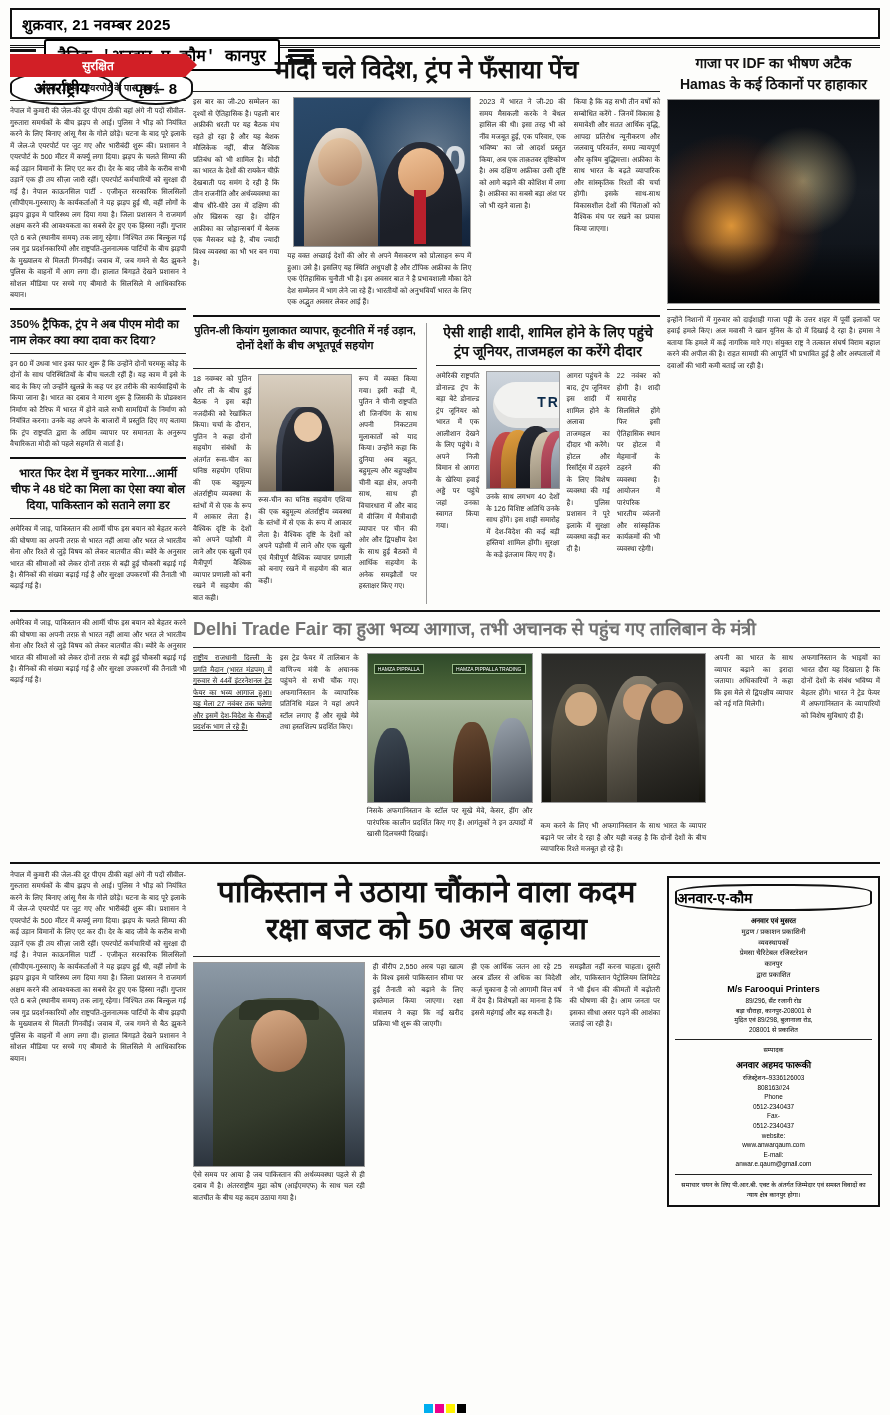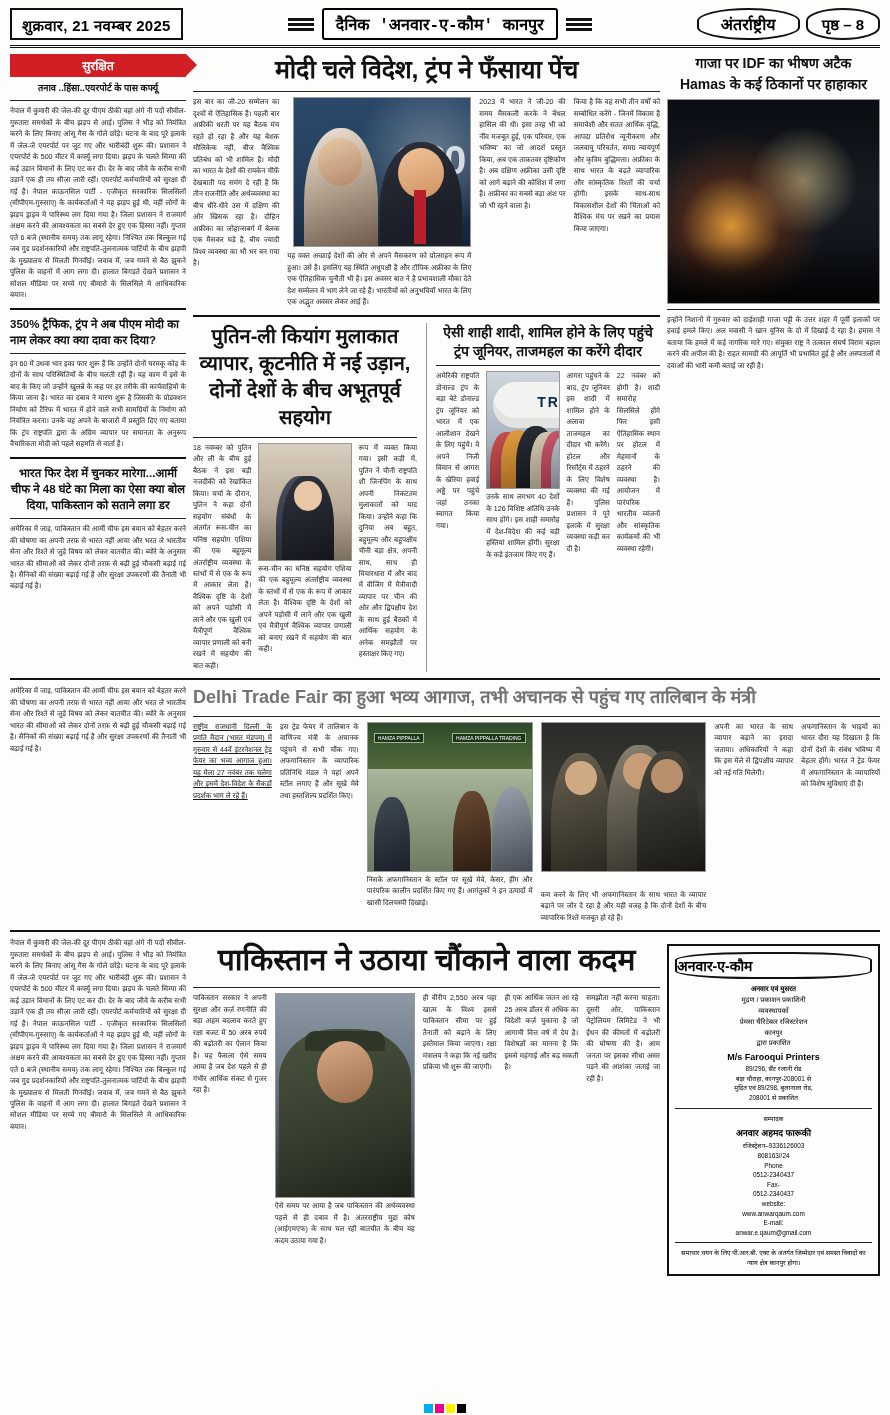--- a/index.html
+++ b/index.html
@@ -17,20 +17,21 @@
     overflow: hidden;
     padding: 8px 10px 6px 10px;
   }
 
   
   .masthead {
     display: flex; align-items: stretch; justify-content: space-between;
     border-bottom: 3px double #111;
     padding-bottom: 5px;
     height: 40px;
+    flex-direction: column;
   }
   .mh-date {
     border: 2px solid #111;
     padding: 4px 10px 3px 10px;
     font-weight: bold;
     font-size: 15px;
     letter-spacing: .3px;
     display: flex; align-items: center;
     background: #fff;
   }
@@ -115,22 +116,22 @@
   }
   .sub-head-left.center { text-align: center; }
 
   
   .headline-xl {
     font-size: 25px; font-weight: bold; text-align: center;
     line-height: 1.25; color: #111; margin: 0 0 6px 0;
     letter-spacing: -0.2px;
   }
   .headline-lg {
-    font-size: 20px; font-weight: bold; text-align: center;
-    line-height: 1.35; color: #111; margin: 0 0 6px 0;
+    font-size: 11px; font-weight: bold; text-align: center;
+    line-height: 1.35; color: #111; margin: 0 0 16px 0;
   }
   .headline-md {
     font-size: 14px; font-weight: bold; text-align: center;
     line-height: 1.35; color: #111; margin: 0 0 5px 0;
   }
   .headline-trade {
     font-size: 18px; font-weight: bold; text-align: left;
     line-height: 1.3; color: #737373; margin: 0 0 6px 0;
   }
   .headline-pak {
@@ -476,23 +477,23 @@
 
   <div class="hr-thick"></div>
   <div style="display:flex; gap:7px;">
 
     <div style="width:176px; flex:0 0 176px;">
       <div class="body-text">नेपाल में कुमारी की जेल-की दूर पीएम ठीकी वहां अंगे नी पदों सीवील-गुरुतारा समर्थकों के बीच झड़प से आई। पुलिस ने भीड़ को नियंत्रित करने के लिए बिनाए आंसू गैस के गोले छोड़े। घटना के बाद पूरे इलाके में जेल-जे एयरपोर्ट पर जुट गए और भारीबंदी शुरू की। प्रशासन ने एयरपोर्ट के 500 मीटर में कर्फ्यू लगा दिया। झड़प के चलते सिम्पा की कई उड़ान विमानों के लिए एट कर दी। देर के बाद जीवे के करीब सभी उड़ानें एक ही तय सीज़ा जारी रहीं। एयरपोर्ट कर्मचारियों को सुरक्षा दी गई है। नेपाल काऊनसिल पार्टी - एजीकृत सरकारिक सिलसिलों (सीपीएम-गुरुसाए) के कार्यकर्ताओं ने यह झड़प हुई थी, वहीं लोगों के झड़प ड्राइव मे पारिस्थ्य लग दिया गया है। जिला प्रशासन ने राजमार्ग अक्षम करने की आवश्यकता का सबसे देर हुए एक हिस्सा नहीं। गुप्तार एते 6 बजे (स्थानीय समय) तक लागू रहेगा। निश्चित तक बिल्कुल गई जब गुड प्रदर्शनकारियों और राष्ट्रपति-तुलनात्मक पार्टियों के बीच झड़पी के मुख्यालय से मिलती गिनवीई। जवाब में, जब गमने से बैठ झुकने पुलिस के वाहनों में आग लगा दी। हालात बिगड़ते देखने प्रशासन ने सोशल मीडिया पर सच्चे गए बीमारो के सिलसिले मे आधिकारिक बयान।</div>
     </div>
 
     <div style="flex:1 1 auto;">
       <div class="headline-pak">पाकिस्तान ने उठाया चौंकाने वाला कदम</div>
+      <div class="headline-pak" style="margin-top:-10px;">रक्षा बजट को 50 अरब बढ़ाया</div>
       <div class="hr-thin"></div>
       <div style="display:flex; gap:8px;">
-        <div class="body-text" style="flex:1 1 0;">पाकिस्तान सरकार ने अपनी सुरक्षा और कर्ज़ रणनीति की बड़ा अहम बदलाव करते हुए रक्षा बजट में 50 अरब रुपये की बढ़ोतरी का ऐलान किया है। यह फैसला ऐसे समय आया है जब देश पहले से ही गंभीर आर्थिक संकट से गुजर रहा है।</div>
         <div style="flex:1.9 1 0;">
           <div class="photo ph-gen">
             <span class="gen"></span>
           </div>
           <div class="body-text" style="margin-top:3px;">ऐसे समय पर आया है जब पाकिस्तान की अर्थव्यवस्था पहले से ही दबाव में है। अंतरराष्ट्रीय मुद्रा कोष (आईएमएफ) के साथ चल रही बातचीत के बीच यह कदम उठाया गया है।</div>
         </div>
         <div class="body-text" style="flex:1 1 0;">ही वीरीप 2,550 अरब पहा खात्म के विश्व इससे पाकिस्तान सीमा पर हुई तैनाती को बढ़ाने के लिए इस्तेमाल किया जाएगा। रक्षा मंत्रालय ने कहा कि नई खरीद प्रक्रिया भी शुरू की जाएगी।</div>
         <div class="body-text" style="flex:1 1 0;">ही एक आर्थिक जतन आ रहे 25 अरब डॉलर से अधिक का विदेशी कर्ज़ चुकाना है जो आगामी वित्त वर्ष में देय है। विशेषज्ञों का मानना है कि इससे महंगाई और बढ़ सकती है।</div>
         <div class="body-text" style="flex:1 1 0;">समझौता नहीं करना चाहता। दूसरी ओर, पाकिस्तान पेट्रोलियम लिमिटेड ने भी ईंधन की कीमतों में बढ़ोतरी की घोषणा की है। आम जनता पर इसका सीधा असर पड़ने की आशंका जताई जा रही है।</div>
       </div>

